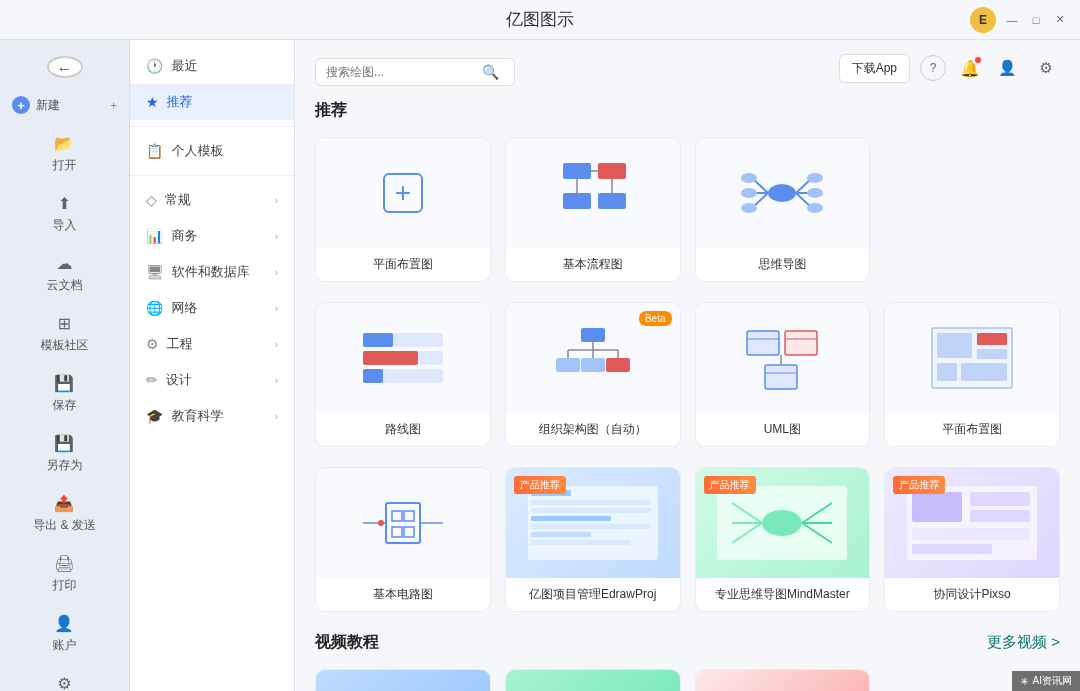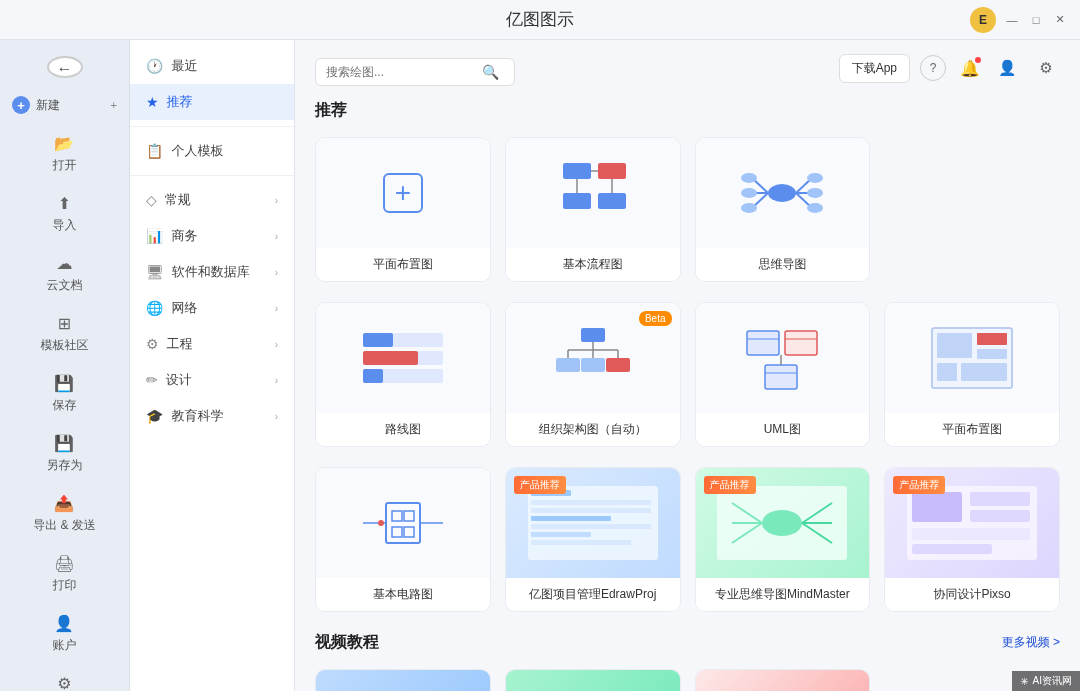--- a/index.html
+++ b/index.html
@@ -240,22 +240,22 @@
 
     
     .section-header {
       display: flex;
       align-items: center;
       justify-content: space-between;
       margin-bottom: 16px;
       margin-top: 8px;
     }
     .more-link {
-      color: #1d4ed8;
-      font-size: 12px;
+      color: #0f766e;
+      font-size: 15px;
       cursor: pointer;
     }
 
     
     .icon-plus-big {
       width: 40px; height: 40px;
       border: 2.5px solid #5b8dee;
       border-radius: 6px;
       display: flex; align-items: center; justify-content: center;
       color: #5b8dee;

